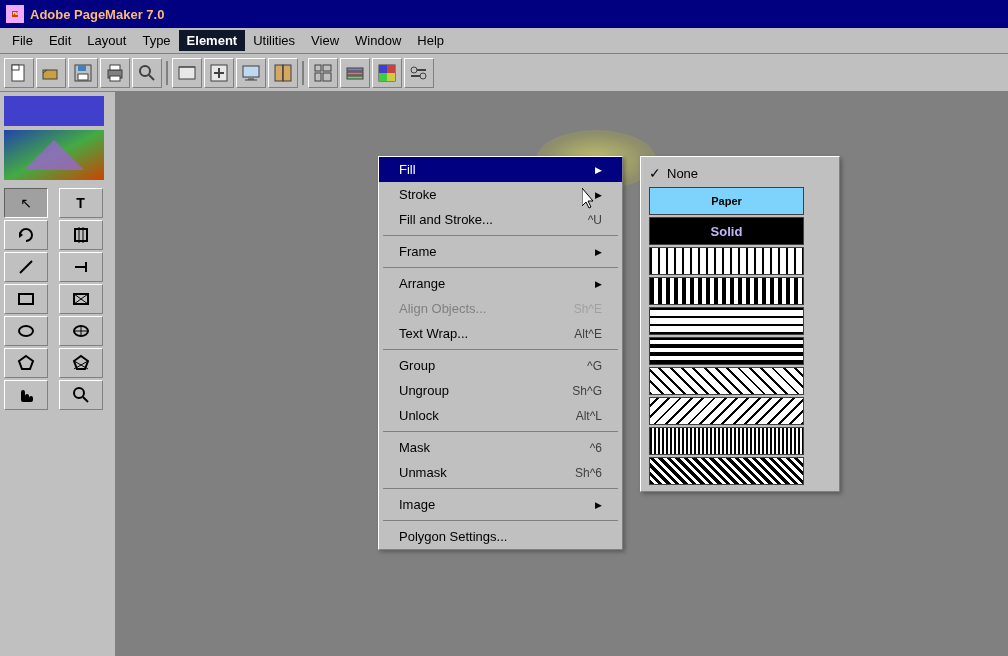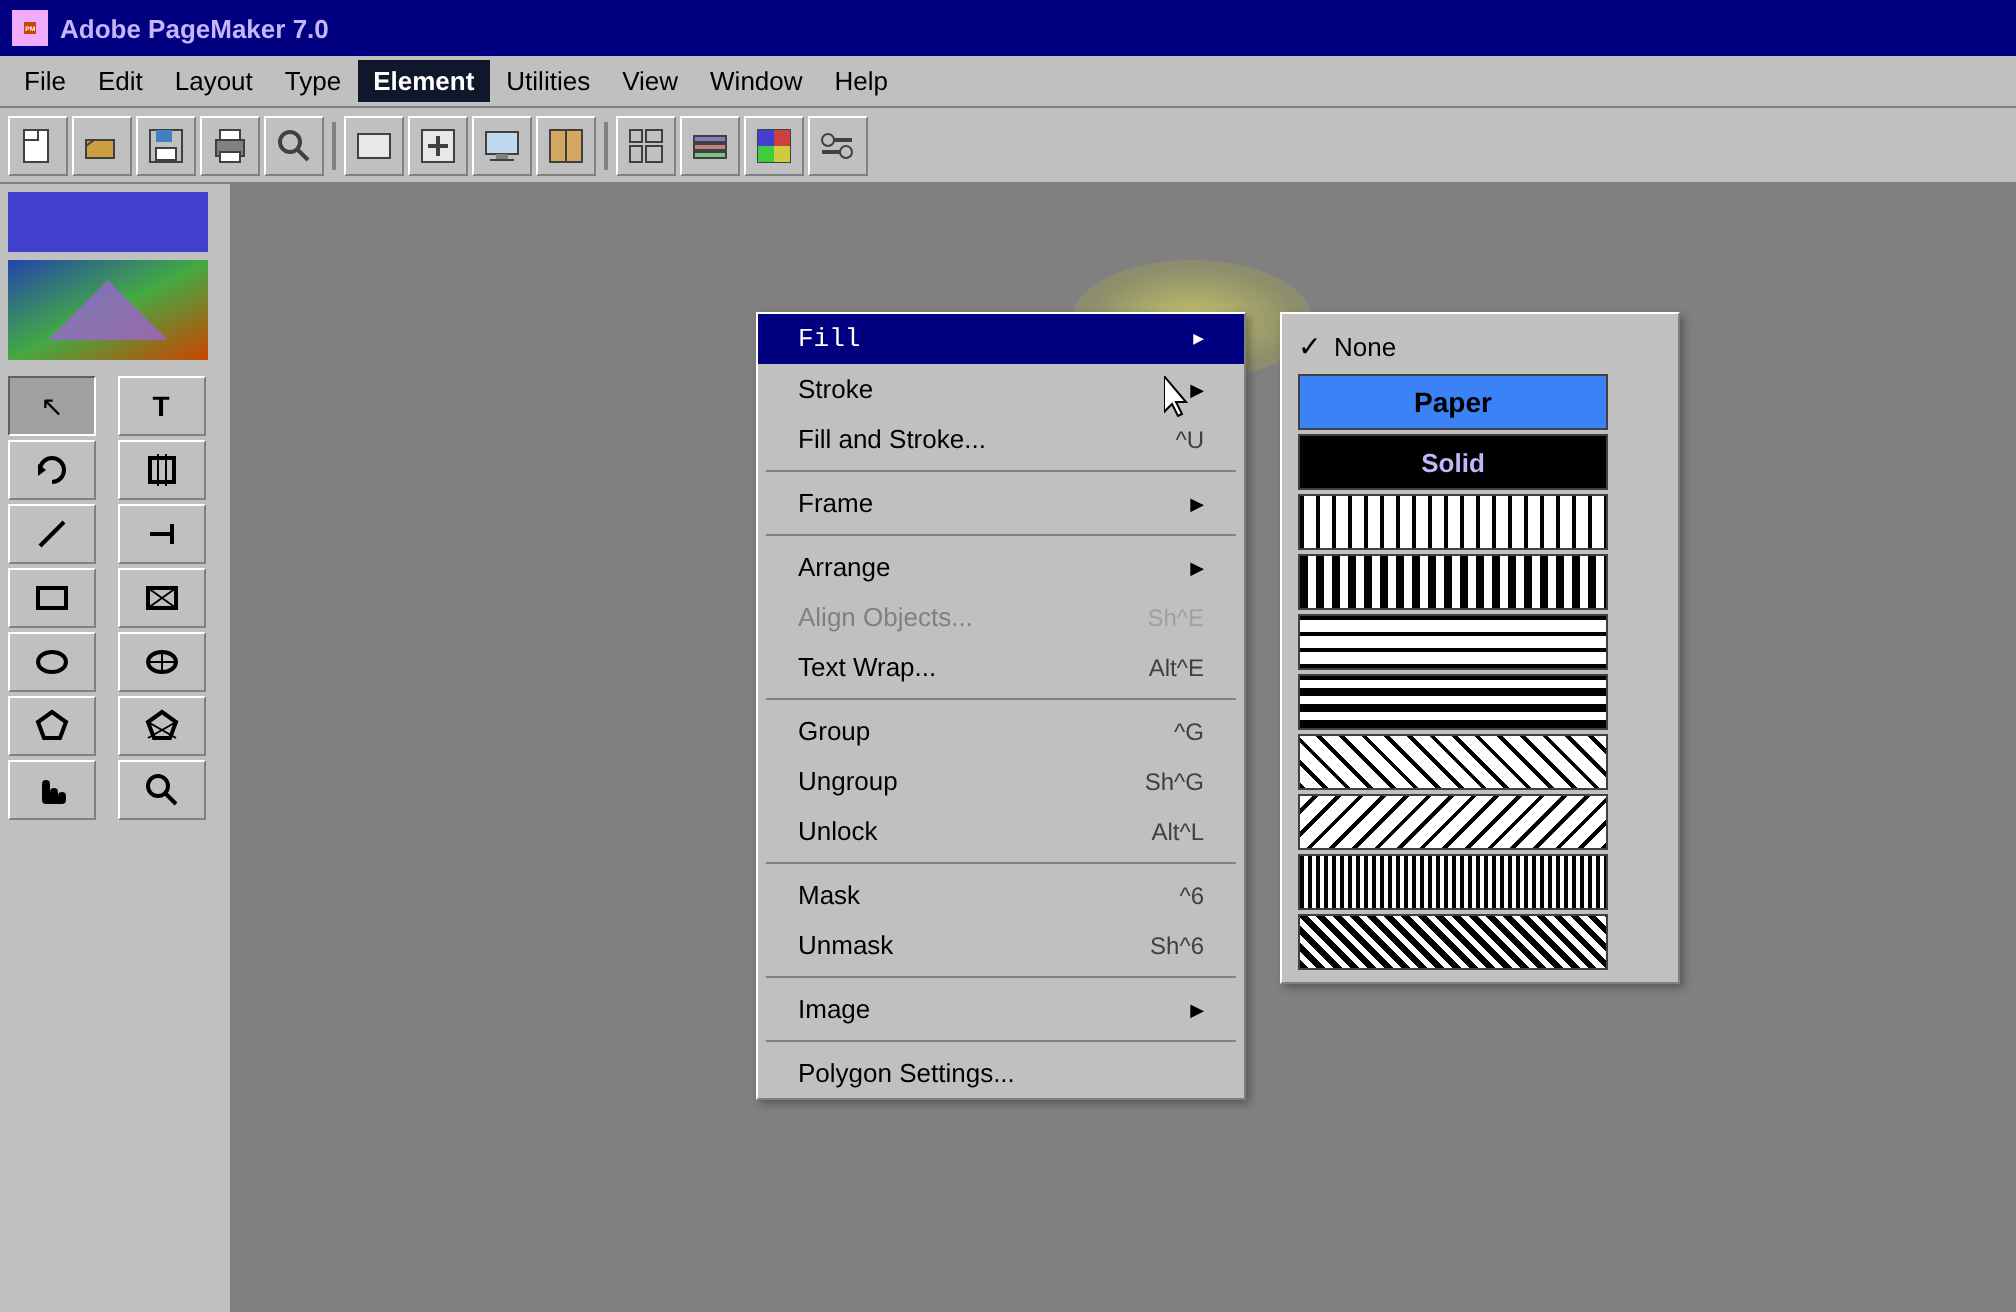--- a/index.html
+++ b/index.html
@@ -29,21 +29,21 @@
       background: #cc4400;
       border: 6px solid #f0abfc;
       display: flex;
       align-items: center;
       justify-content: center;
       font-size: 10px;
       color: white;
       font-weight: bold;
     }
     #title-bar-text {
-      color: #c4b5fd;
+      color: #fdba74;
       font-size: 13px;
       font-weight: bold;
     }
 
     
     #menu-bar {
       background: #c0c0c0;
       height: 26px;
       display: flex;
       align-items: center;
@@ -191,21 +191,20 @@
       cursor: default;
     }
     .menu-separator {
       height: 1px;
       background: #808080;
       margin: 3px 4px;
     }
     .menu-entry.highlighted {
       background: #000080;
       color: white;
-      font-family: Liberation Mono, monospace;
     }
     .shortcut {
       color: #404040;
       font-size: 12px;
       margin-left: 20px;
     }
     .menu-entry.disabled .shortcut {
       color: #a0a0a0;
     }
 
@@ -229,25 +228,25 @@
       color: #000000;
     }
     .fill-swatch {
       width: 155px;
       height: 28px;
       border: 1px solid #404040;
       margin: 2px 8px;
       cursor: pointer;
     }
     .fill-swatch.paper {
-      background: #3b82f6;
+      background: #7dd3fc;
       display: flex;
       align-items: center;
       justify-content: center;
-      font-size: 14px;
+      font-size: 11px;
       font-weight: bold;
     }
     .fill-swatch.solid {
       background: black;
       display: flex;
       align-items: center;
       justify-content: center;
       font-size: 13px;
       font-weight: bold;
       color: #c4b5fd;

